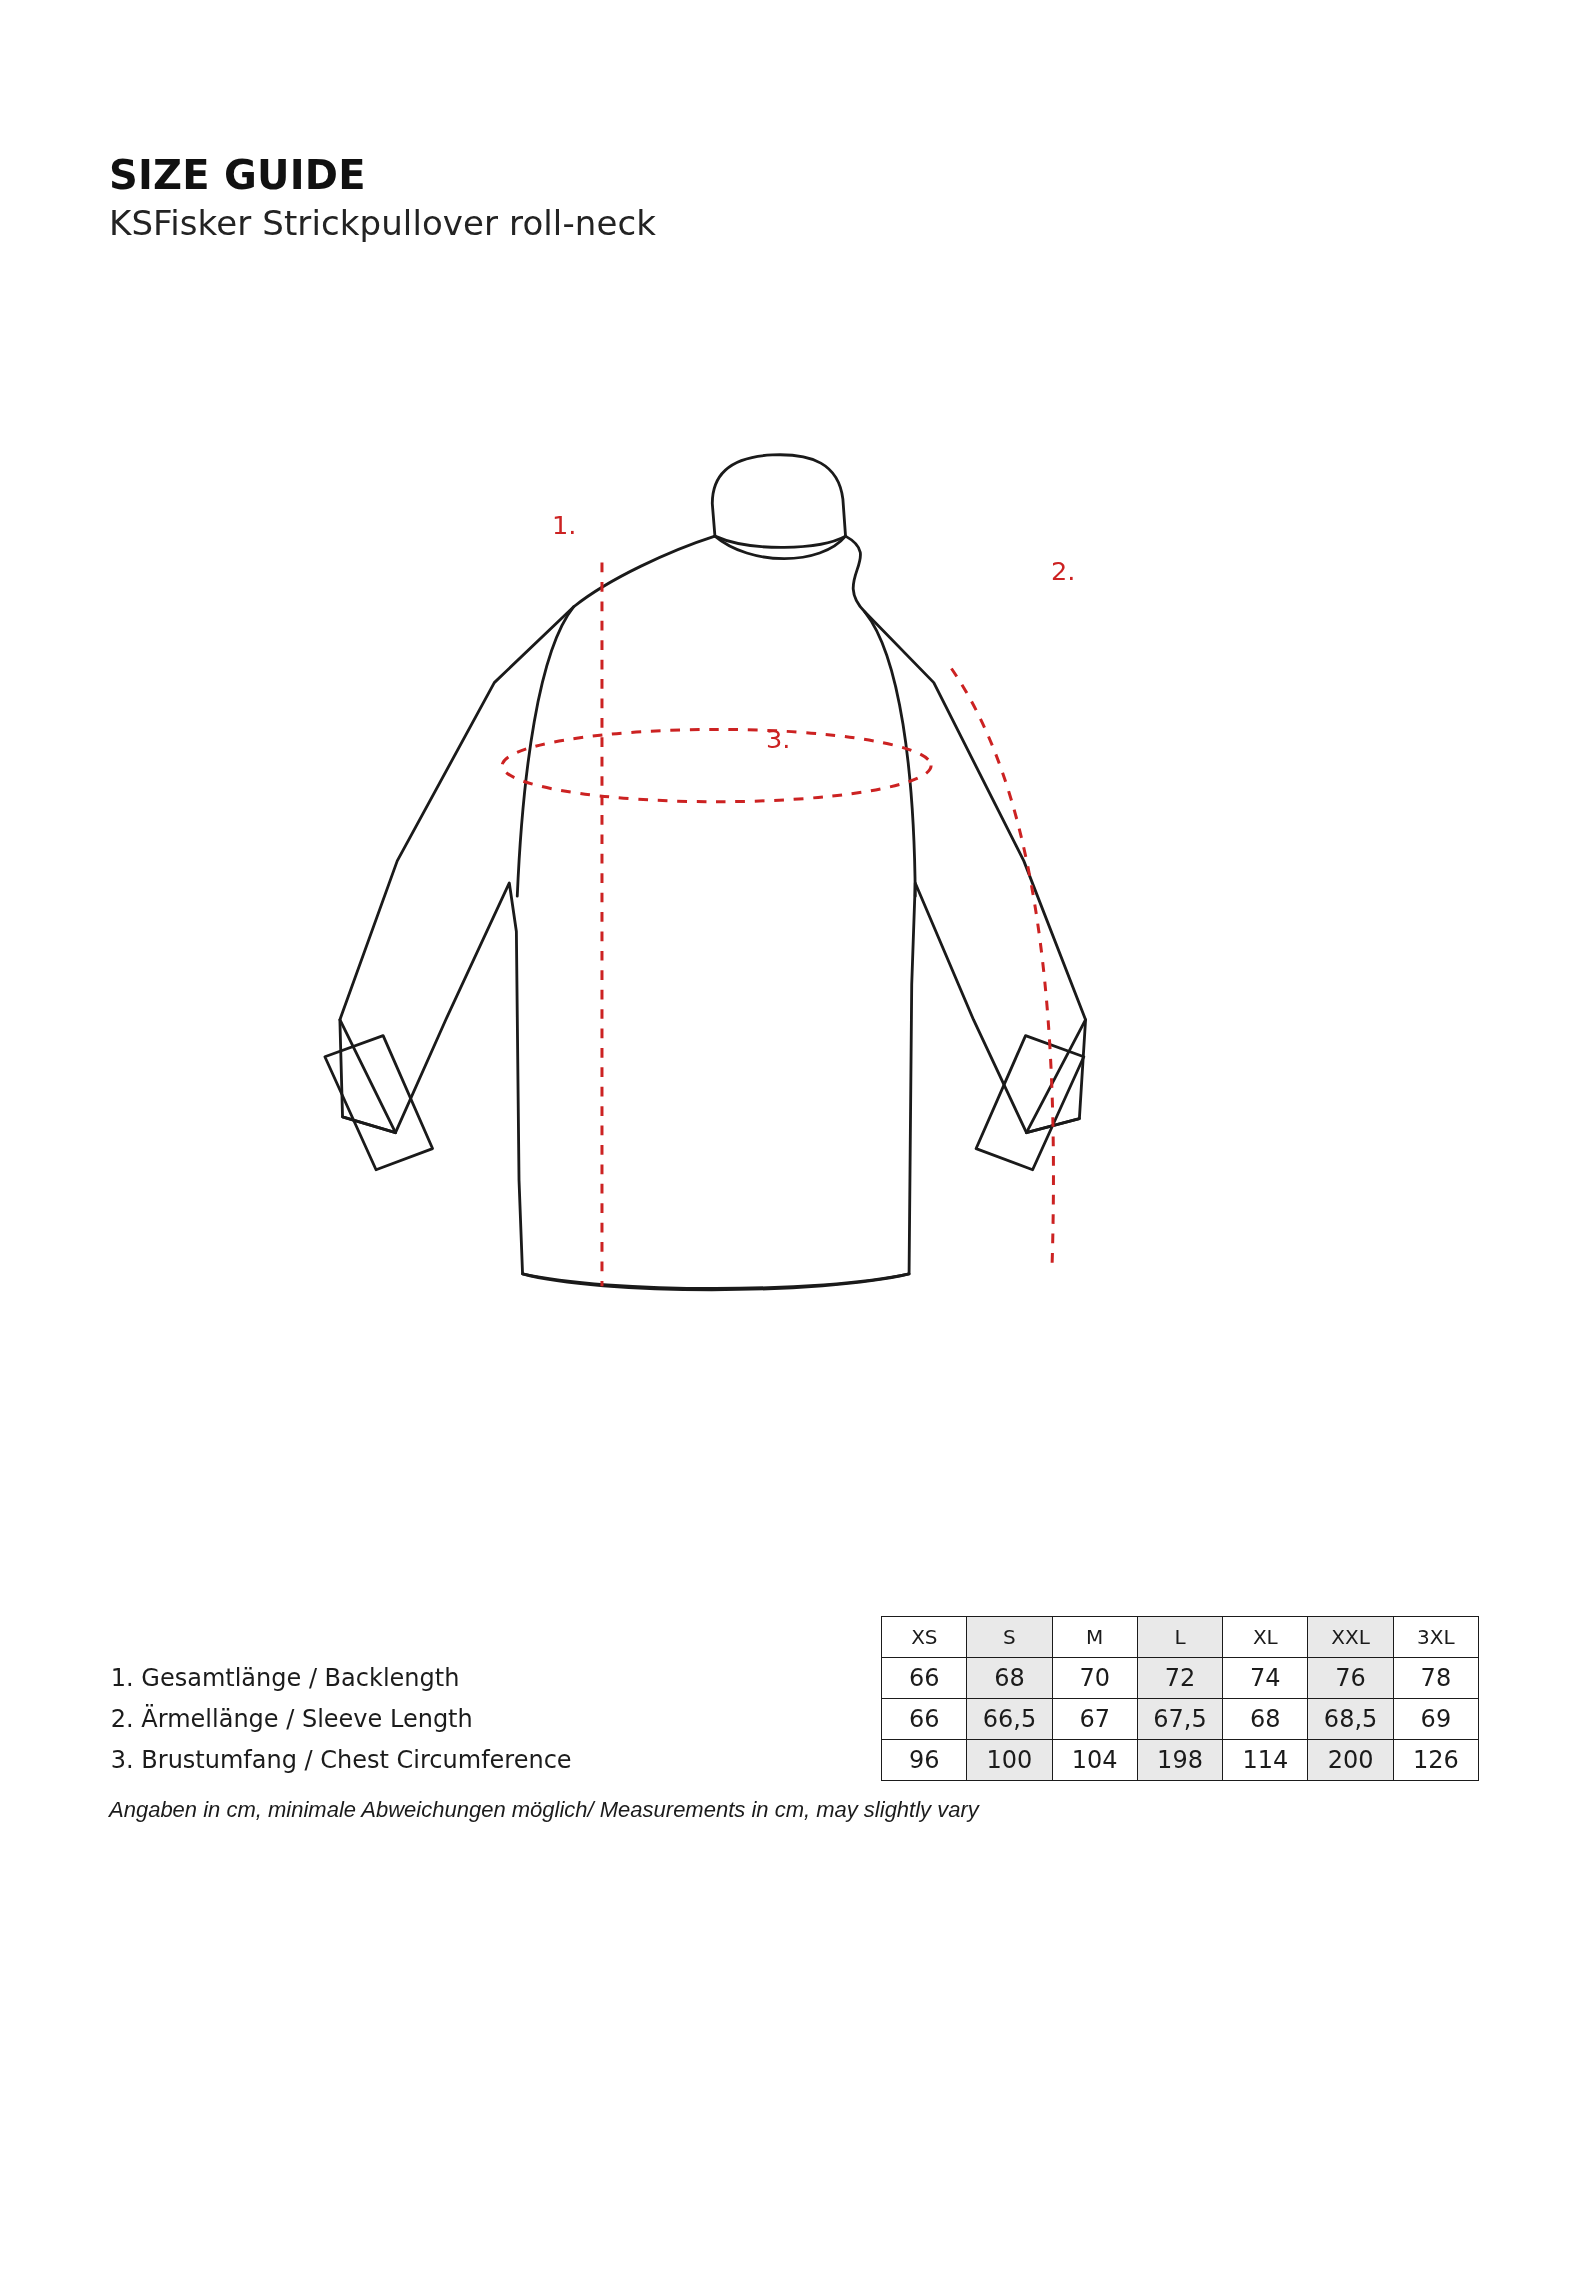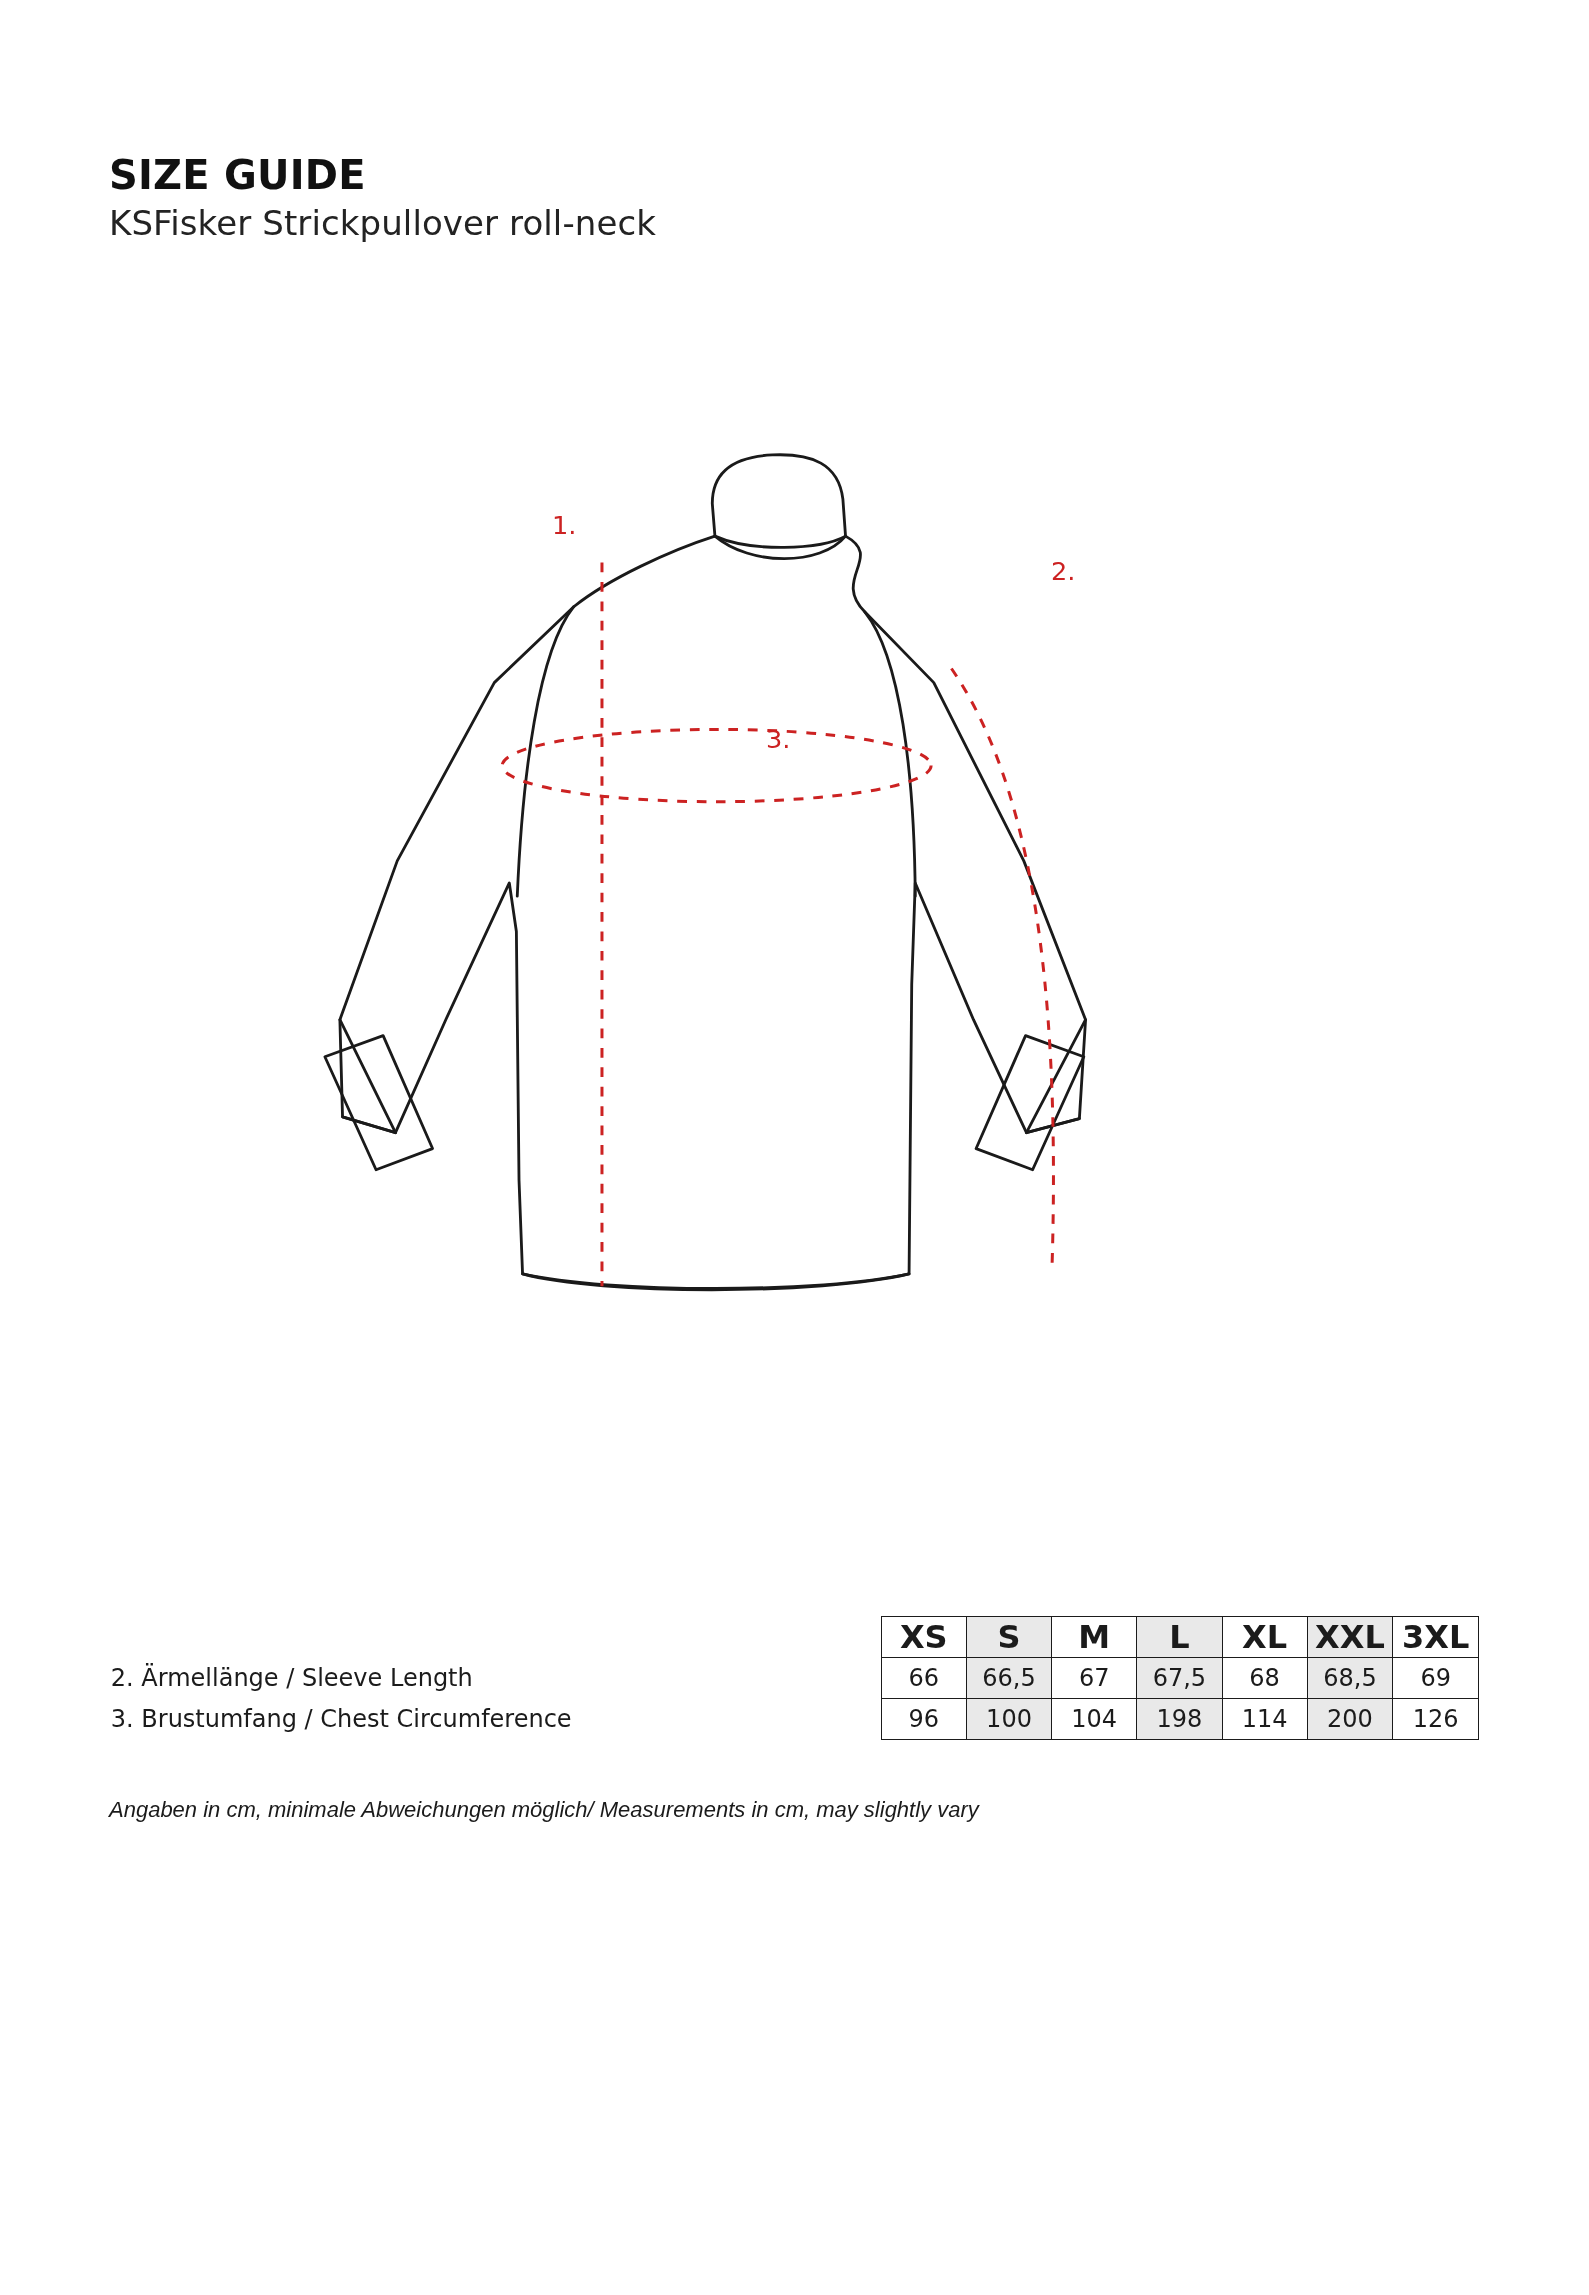--- a/index.html
+++ b/index.html
@@ -100,22 +100,22 @@
   }
   .val-cell, .hdr-cell {
     text-align: center;
     width: 85px;
     border-left: 1.4px solid #1b1b1b;
     border-right: 1.4px solid #1b1b1b;
     border-top: 1.4px solid #1b1b1b;
     border-bottom: 1.4px solid #1b1b1b;
   }
   .hdr-cell {
-    font-weight: bold;
-    font-size: 32px;
+    font-weight: normal;
+    font-size: 20px;
   }
   tr.hdr-row .hdr-cell { border-top: 1.4px solid #1b1b1b; }
   .shaded {
     background: #e9e9e9;
   }
   .note {
     position: absolute;
     left: 109px;
     top: 1797px;
     font-family: Liberation Sans, sans-serif;
@@ -206,20 +206,30 @@
           <th class="hdr-cell shaded">S</th>
           <th class="hdr-cell">M</th>
           <th class="hdr-cell shaded">L</th>
           <th class="hdr-cell">XL</th>
           <th class="hdr-cell shaded">XXL</th>
           <th class="hdr-cell">3XL</th>
         </tr>
       </thead>
       <tbody>
         <tr>
+          <td class="label-cell">1. Gesamtlänge / Backlength</td>
+          <td class="val-cell">66</td>
+          <td class="val-cell shaded">68</td>
+          <td class="val-cell">70</td>
+          <td class="val-cell shaded">72</td>
+          <td class="val-cell">74</td>
+          <td class="val-cell shaded">76</td>
+          <td class="val-cell">78</td>
+        </tr>
+        <tr>
           <td class="label-cell">2. Ärmellänge / Sleeve Length</td>
           <td class="val-cell">66</td>
           <td class="val-cell shaded">66,5</td>
           <td class="val-cell">67</td>
           <td class="val-cell shaded">67,5</td>
           <td class="val-cell">68</td>
           <td class="val-cell shaded">68,5</td>
           <td class="val-cell">69</td>
         </tr>
         <tr>

